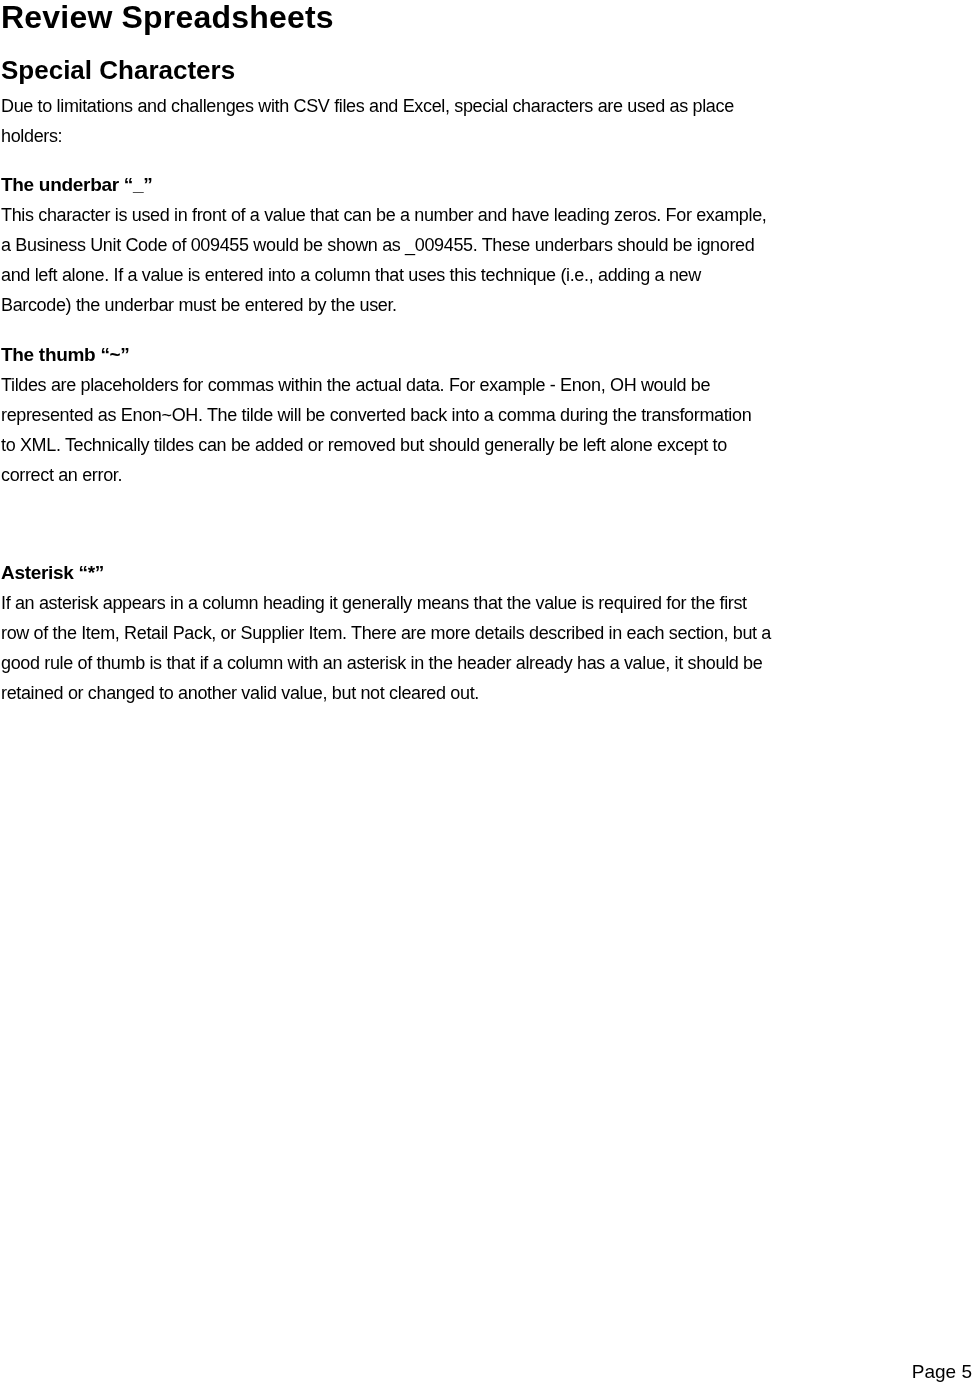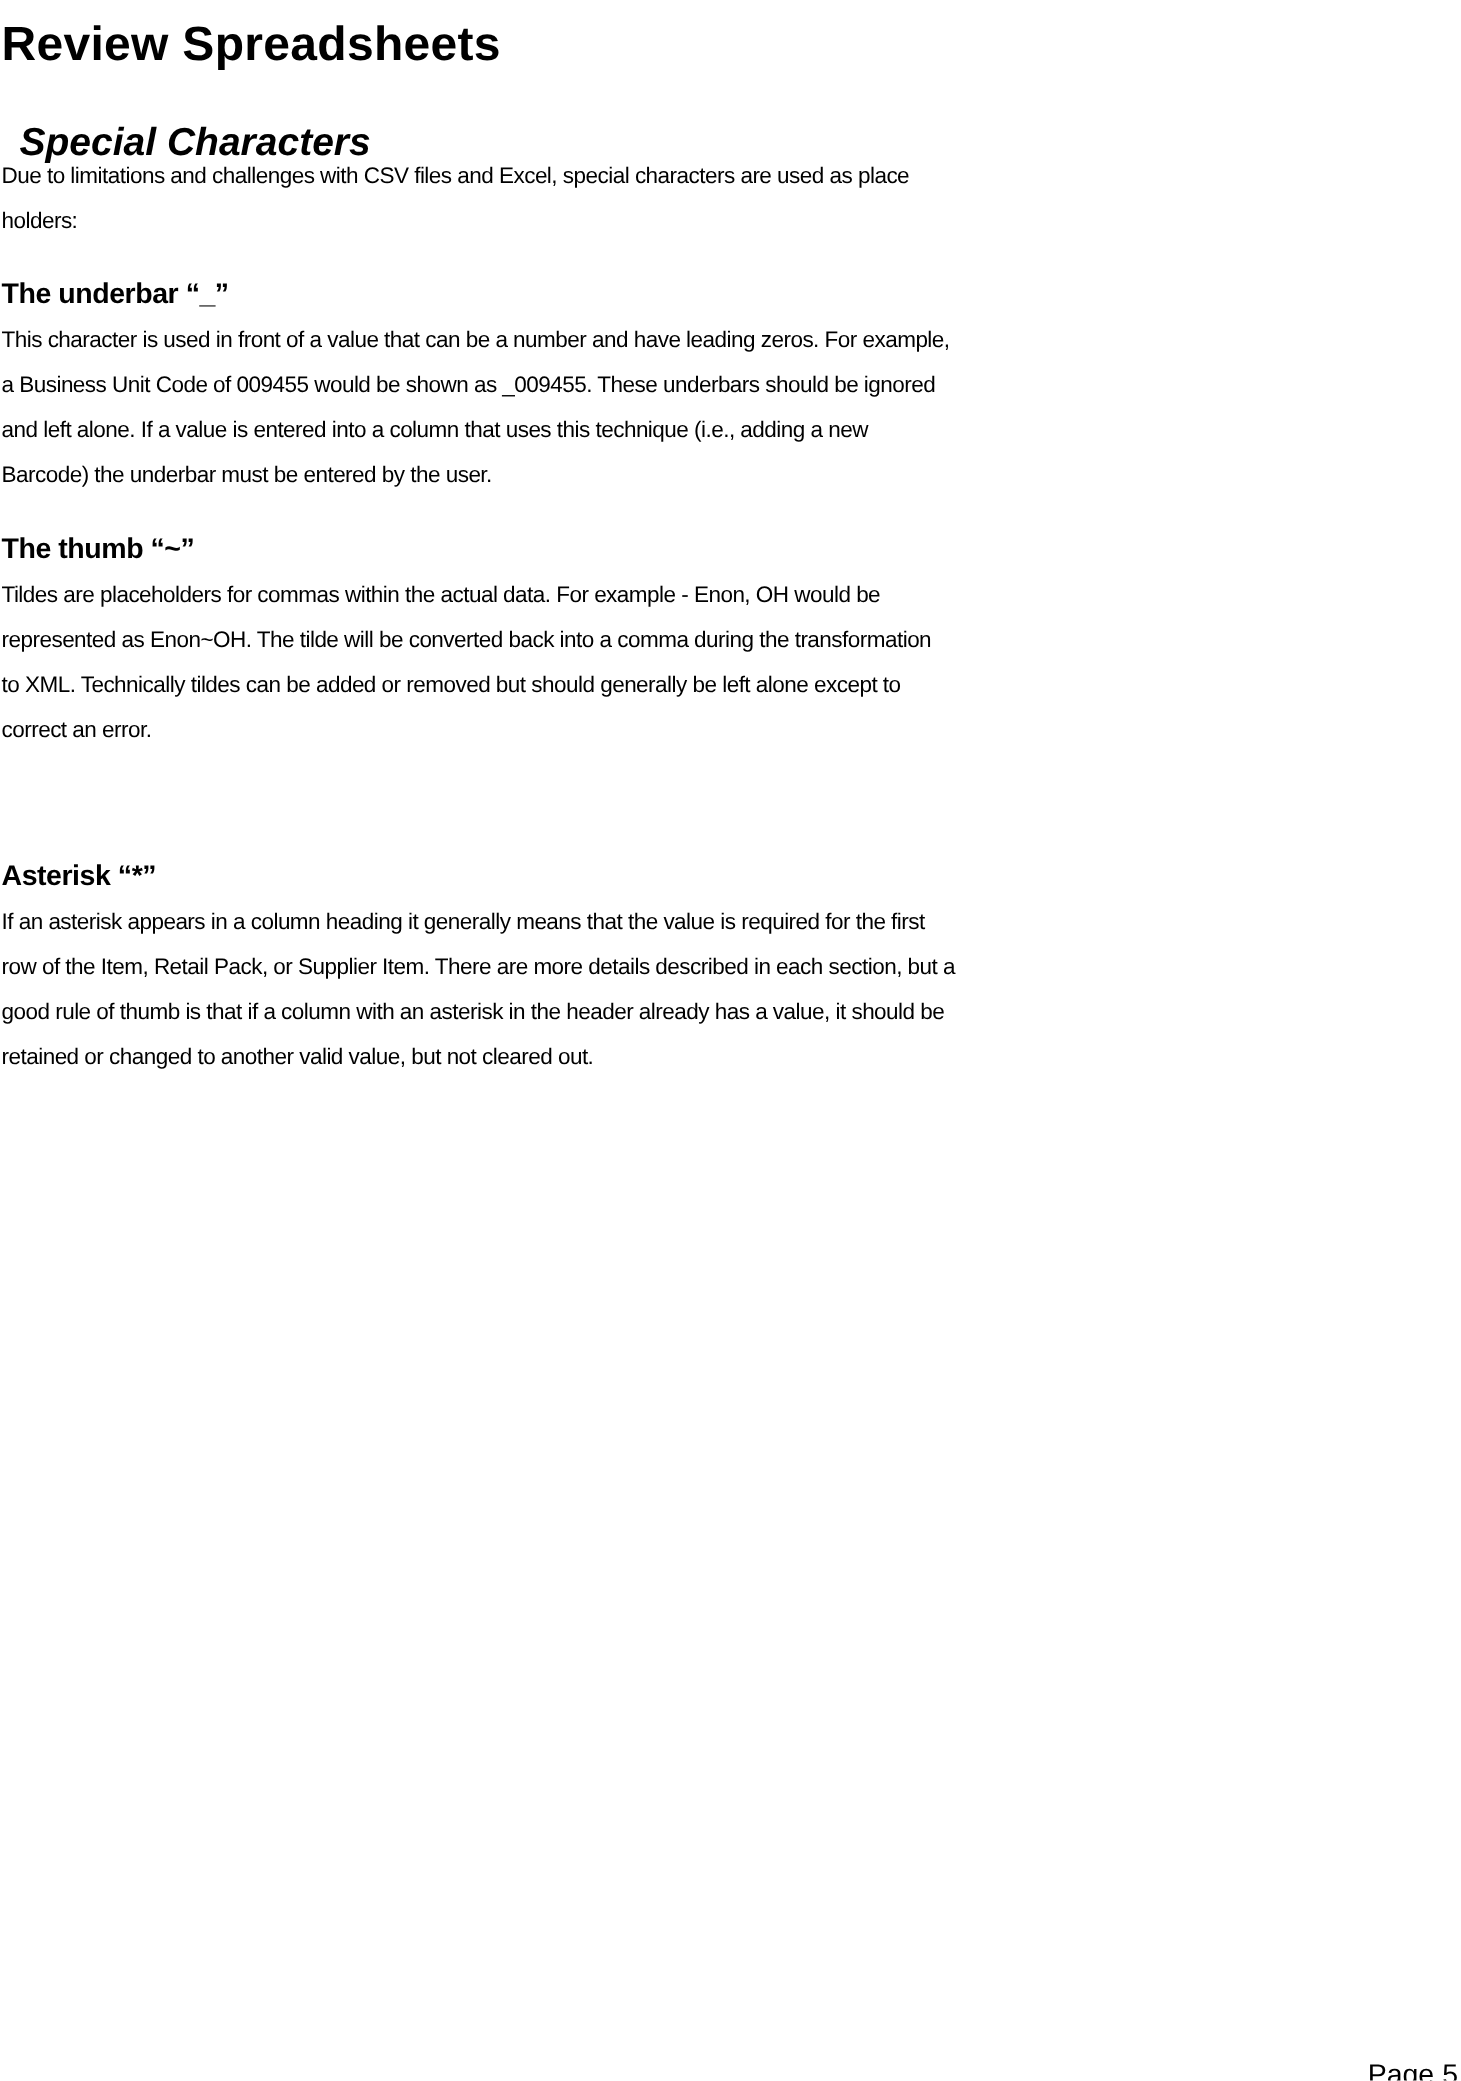--- a/index.html
+++ b/index.html
@@ -11,54 +11,53 @@
       width: 974px;
       height: 1387px;
       position: relative;
       overflow: hidden;
       font-family: "Liberation Sans", "DejaVu Sans", sans-serif;
       color: #000000;
     }
     .page {
       position: absolute;
       left: 0;
-      top: 12px;
+      top: 0;
       width: 974px;
       height: 1169px;
     }
     .h1 {
       position: absolute;
       left: 1px;
       top: -4px;
       margin: 0;
       font-size: 32px;
       font-weight: bold;
       letter-spacing: 0.2px;
       line-height: 42px;
       white-space: nowrap;
     }
     .h2 {
       position: absolute;
       left: 1px;
       top: 53px;
-      margin: 12px;
+      margin: 0;
       font-size: 26px;
       font-weight: bold;
       line-height: 34px;
       white-space: nowrap;
-      font-style: italic;
     }
     .block {
       position: absolute;
       left: 1px;
       margin: 0;
     }
     .line {
       display: block;
-      font-size: 15px;
+      font-size: 18px;
       line-height: 30px;
       white-space: nowrap;
       letter-spacing: -0.35px;
     }
     .h3 {
       display: block;
       font-size: 19px;
       font-weight: bold;
       line-height: 30px;
       white-space: nowrap;

